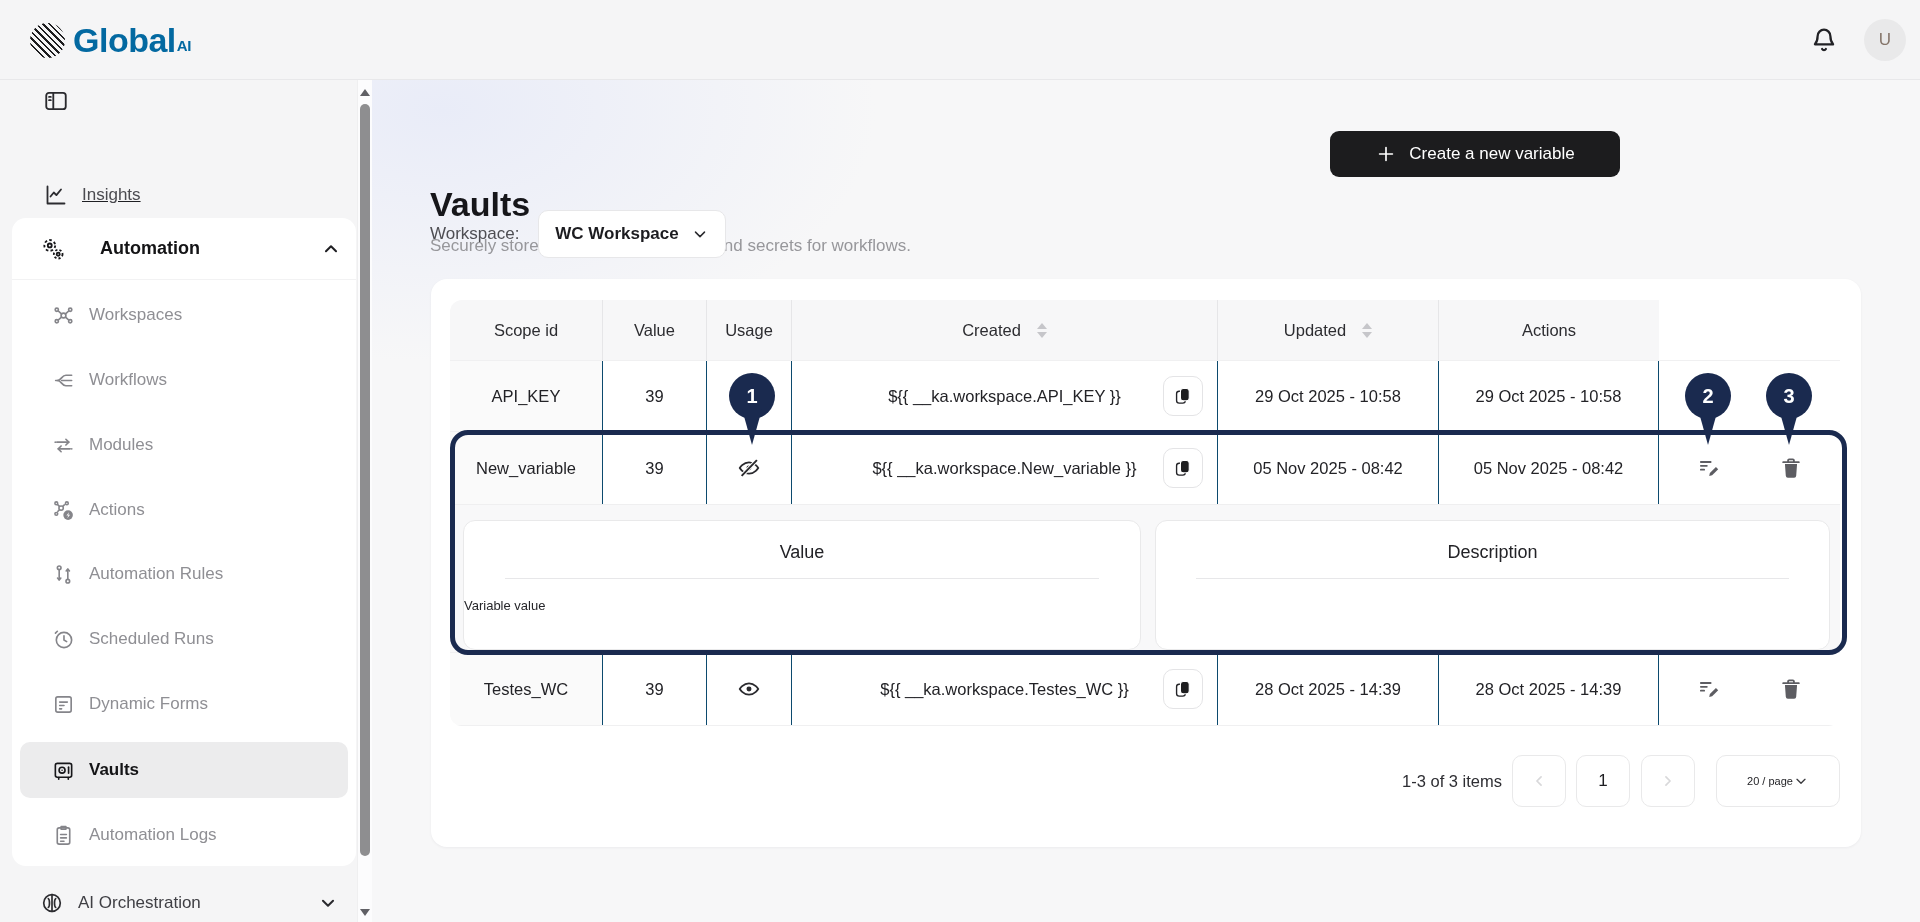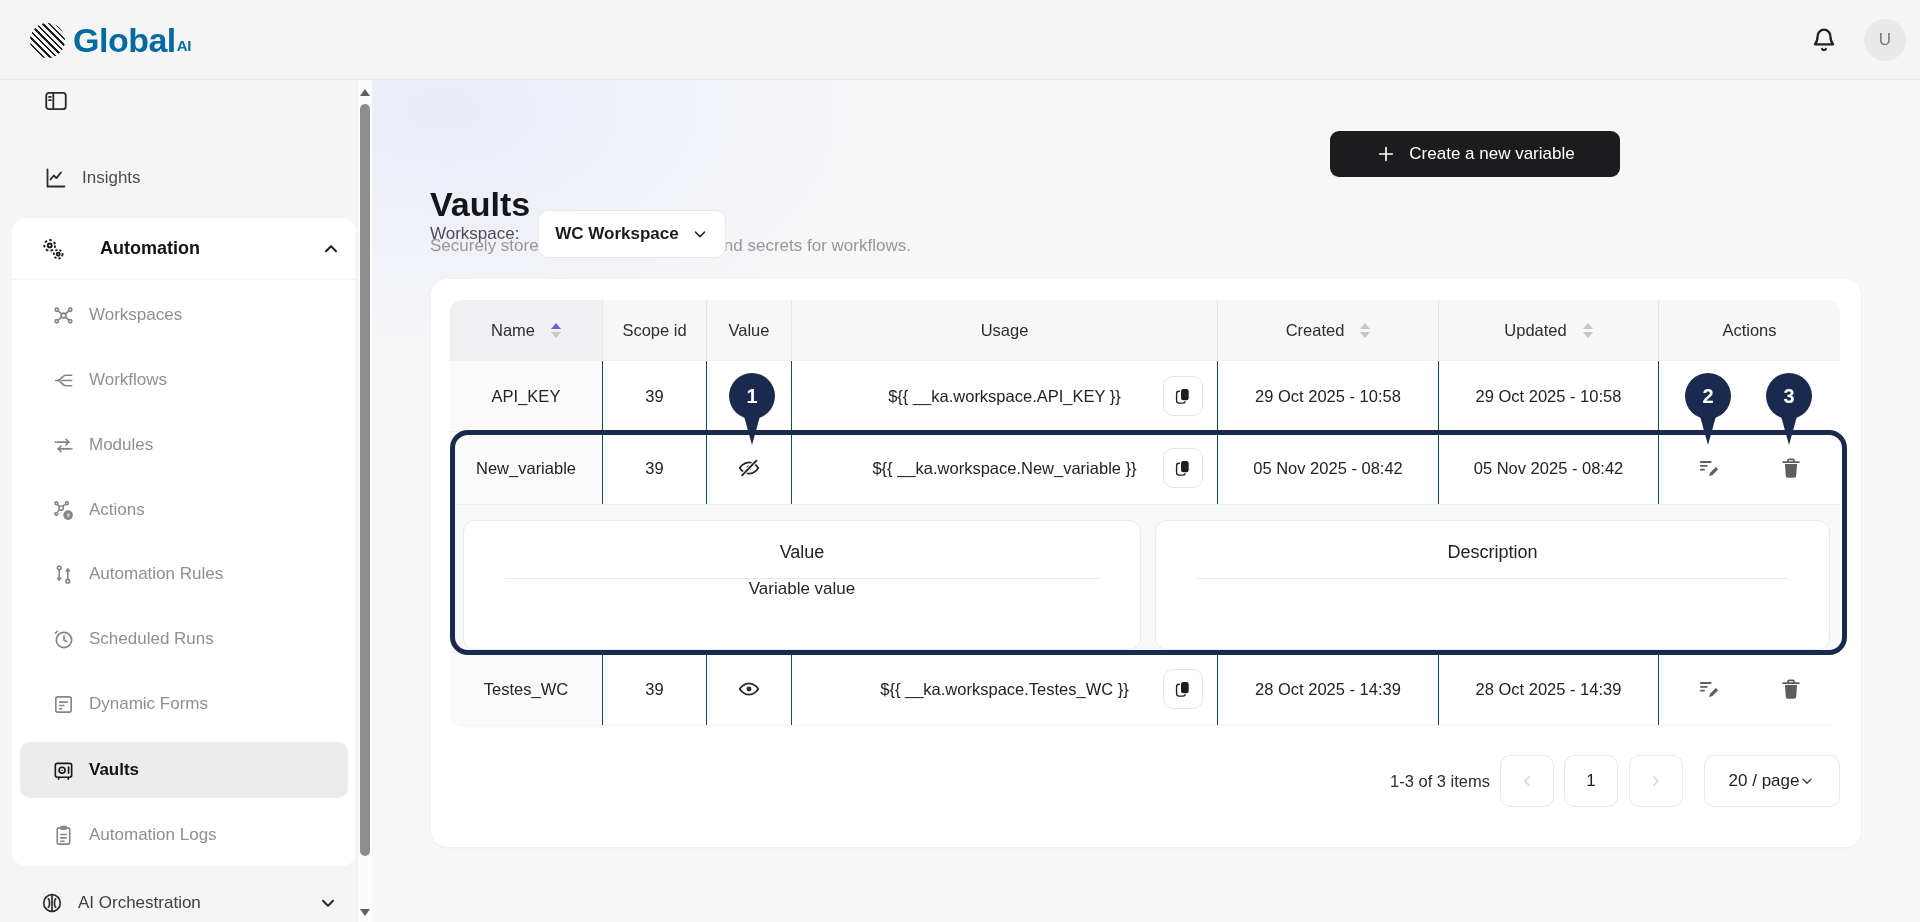--- a/index.html
+++ b/index.html
@@ -17,21 +17,21 @@
   .topbar-right { position:absolute; right:14px; top:0; height:80px; display:flex; align-items:center; gap:24px; }
   .bell-btn { width:32px; height:32px; display:flex; align-items:center; justify-content:center; cursor:pointer; color:#222226; }
   .avatar { width:42px; height:42px; border-radius:50%; background:#e9e9ea; display:flex; align-items:center; justify-content:center;
     font-size:17px; color:#85756a; cursor:pointer; }
 
   
   .sidebar { position:absolute; left:0; top:80px; width:357px; bottom:0; background:#f5f5f6; z-index:10; }
   .sb-toggle { position:absolute; left:43px; top:8px; width:26px; height:26px; color:#2a2a2e; cursor:pointer; }
   .sb-item { position:absolute; left:0; right:0; height:44px; display:flex; align-items:center; cursor:pointer; }
   .sb-item .ic { width:24px; height:24px; flex:none; }
-  .sb-insights { top:76px; }
+  .sb-insights { top:93px;text-decoration:underline; }
   .sb-insights .ic { margin-left:44px; color:#2c2c30; }
   .sb-insights .lbl { margin-left:14px; font-size:17px; color:#4b4b50; }
   .sb-card { position:absolute; left:12px; top:138px; width:344px; height:648px; background:#ffffff; border-radius:14px; }
   .sb-auto-row { position:absolute; left:0; top:0; right:0; height:62px; display:flex; align-items:center; border-bottom:1px solid #f2f2f3; cursor:pointer;gap:22px; }
   .sb-auto-row .ic { width:26px; height:26px; margin-left:28px; color:#17171a; }
   .sb-auto-row .lbl { margin-left:12px; font-size:18px; font-weight:700; color:#141416; }
   .sb-auto-row .chev { margin-left:auto; margin-right:14px; width:22px; height:22px; color:#1f1f23; }
   .sb-sub { position:absolute; left:0; right:0; height:44px; display:flex; align-items:center; cursor:pointer; }
   .sb-sub .ic { width:23px; height:23px; margin-left:40px; color:#85858a; flex:none; }
   .sb-sub .lbl { margin-left:14px; font-size:17px; color:#8f8f94; white-space:nowrap; }
@@ -88,29 +88,29 @@
   .icon-btn { width:26px; height:26px; color:#5d5d62; display:flex; align-items:center; justify-content:center; cursor:pointer; }
   .td-actions { gap:56px; }
   .eye-wrap { width:26px; height:26px; color:#2a2a2e; cursor:pointer; }
 
   .texp { height:148px; background:#f8f8f9; border-top:1px solid #efeff0; position:relative; }
   .exp-card { position:absolute; top:15px; height:130px; background:#fff; border:1px solid #e9e9ea; border-radius:12px; }
   .exp-value { left:13px; width:678px; }
   .exp-desc { left:705px; width:675px; }
   .exp-title { text-align:center; padding-top:21px; font-size:18px; color:#222226; }
   .exp-div { width:88%; height:1px; background:#e7e7e9; margin:15px auto 0; }
-  .exp-body { text-align:center; font-size:17px; color:#26262a; }
+  .exp-body { margin-top:19px; font-size:13px; color:#26262a; }
 
   
   .pgn { position:absolute; right:21px; top:476px; height:52px; display:flex; align-items:center; }
   .pgn-summary { font-size:16.5px; color:#2e2e33; margin-right:10px; }
   .pgn-box { height:52px; background:#fff; border:1px solid #e9e9ea; border-radius:10px; display:flex; align-items:center; justify-content:center; cursor:pointer; }
   .pgn-prev, .pgn-next { width:54px; color:#d8d8da; }
   .pgn-prev { margin-left:0; } .pgn-page { width:54px; margin-left:10px; font-size:17px; color:#1e1e22; } .pgn-next { margin-left:11px; }
-  .pgn-size { margin-left:21px; width:136px; gap:0; font-size:17px; color:#1e1e22; }
+  .pgn-size { margin-left:21px; width:124px; gap:0; font-size:11px; color:#1e1e22; }
   .pgn-size .chev { width:16px; height:16px; color:#3a3a3e; }
   .pgn-box .pchev { width:20px; height:20px; }
 
   
   .hl-box { position:absolute; left:78px; top:350px; width:1397px; height:225px; border:5px solid #1a2a4f; border-radius:18px; z-index:50; pointer-events:none; }
   .pin { position:absolute; width:46px; top:293px; z-index:60; pointer-events:none; }
   .pin-circle { width:46px; height:46px; border-radius:50%; background:#1a2a4f; color:#fff; display:flex; align-items:center; justify-content:center; font-size:20px; font-weight:700; }
   .pin-tail { margin:-10px auto 0; width:0; height:0; border-left:10px solid transparent; border-right:10px solid transparent; border-top:36px solid #1a2a4f; }
   .pin1 { left:357px; } .pin2 { left:1313px; } .pin3 { left:1394px; }
 
@@ -327,27 +327,20 @@
             <path d="M12 5v14M5 12h14"></path>
           </svg>
       </span>
       <span class="lbl">Create a new variable</span>
     </div>
 
     <div class="card">
       <div class="tbl">
 
         <div class="grid">
-          <div class="th th-name">
-            <span>Name</span>
-            <span class="sorter">
-                <span class="caret up active"></span>
-                <span class="caret down"></span>
-              </span>
-          </div>
           <div class="th">
               <span>Scope id</span>
             </div>
           <div class="th">
               <span>Value</span>
             </div>
           <div class="th">
               <span>Usage</span>
             </div>
           <div class="th">

